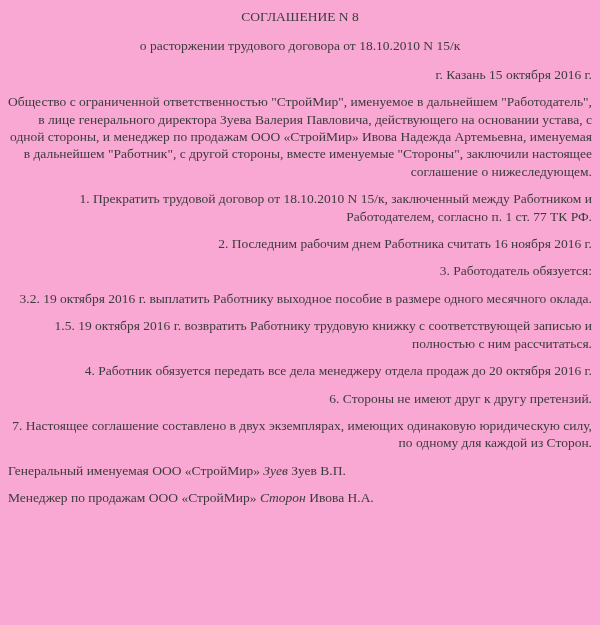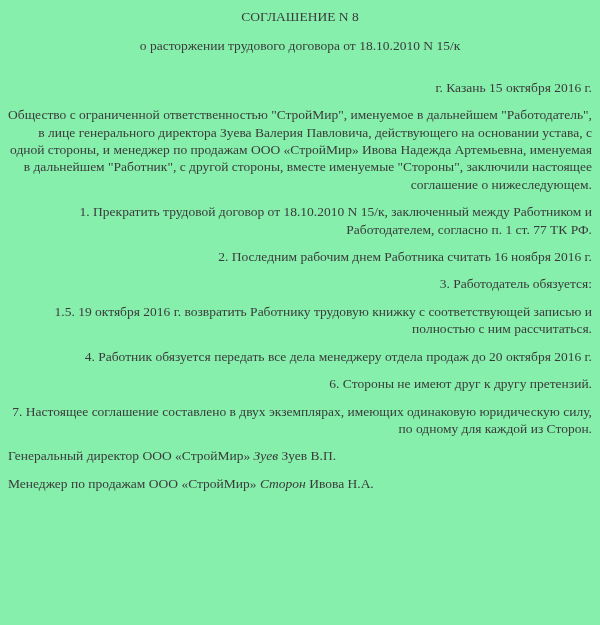--- a/index.html
+++ b/index.html
@@ -5,36 +5,36 @@
   html, body {
     margin: 0;
     padding: 0;
     background: #ffffff;
   }
   .page {
     width: 600px;
     height: 625px;
     box-sizing: border-box;
     padding: 8px 8px 0 8px;
-    background: #86efac;
+    background: #f9a8d4;
     font-family: "Liberation Serif", "DejaVu Serif", serif;
     font-size: 13.5px;
     line-height: 17.4px;
     color: #3b3b3b;
     overflow: hidden;
   }
   .doc-title {
     text-align: center;
     font-weight: normal;
     font-size: 13.5px;
     margin: 0 0 12px 0;
   }
   .doc-subtitle {
     text-align: center;
-    margin: 0 0 24px 0;
+    margin: 0 0 11px 0;
   }
   .para {
     margin: 0 0 10px 0;
     text-align: right;
   }
   .sig-line {
     margin: 0 0 10px 0;
   }
   .sig-script {
     font-style: italic;
@@ -50,27 +50,28 @@
 
   <div class="doc-subtitle">о расторжении трудового договора от 18.10.2010 N 15/к</div>
 
   <p class="para">г. Казань 15 октября 2016 г.</p>
 
   <p class="para">Общество с ограниченной ответственностью "СтройМир", именуемое в дальнейшем "Работодатель", в лице генерального директора Зуева Валерия Павловича, действующего на основании устава, с одной стороны, и менеджер по продажам ООО «СтройМир» Ивова Надежда Артемьевна, именуемая в дальнейшем "Работник", с другой стороны, вместе именуемые "Стороны", заключили настоящее соглашение о нижеследующем.</p>
 
   <p class="para">1. Прекратить трудовой договор от 18.10.2010 N 15/к, заключенный между Работником и Работодателем, согласно п. 1 ст. 77 ТК РФ.</p>
   <p class="para">2. Последним рабочим днем Работника считать 16 ноября 2016 г.</p>
   <p class="para">3. Работодатель обязуется:</p>
+  <p class="para">3.2. 19 октября 2016 г. выплатить Работнику выходное пособие в размере одного месячного оклада.</p>
   <p class="para">1.5. 19 октября 2016 г. возвратить Работнику трудовую книжку с соответствующей записью и полностью с ним рассчитаться.</p>
   <p class="para">4. Работник обязуется передать все дела менеджеру отдела продаж до 20 октября 2016 г.</p>
   <p class="para">6. Стороны не имеют друг к другу претензий.</p>
   <p class="para">7. Настоящее соглашение составлено в двух экземплярах, имеющих одинаковую юридическую силу, по одному для каждой из Сторон.</p>
 
   <p class="sig-line">
-    <span>Генеральный директор ООО «СтройМир»</span>
+    <span>Генеральный именуемая ООО «СтройМир»</span>
     <span class="sig-script">Зуев</span>
     <span>Зуев В.П.</span>
   </p>
 
   <p class="sig-line">
     <span>Менеджер по продажам ООО «СтройМир»</span>
     <span class="sig-script">Сторон</span>
     <span>Ивова Н.А.</span>
   </p>
 

